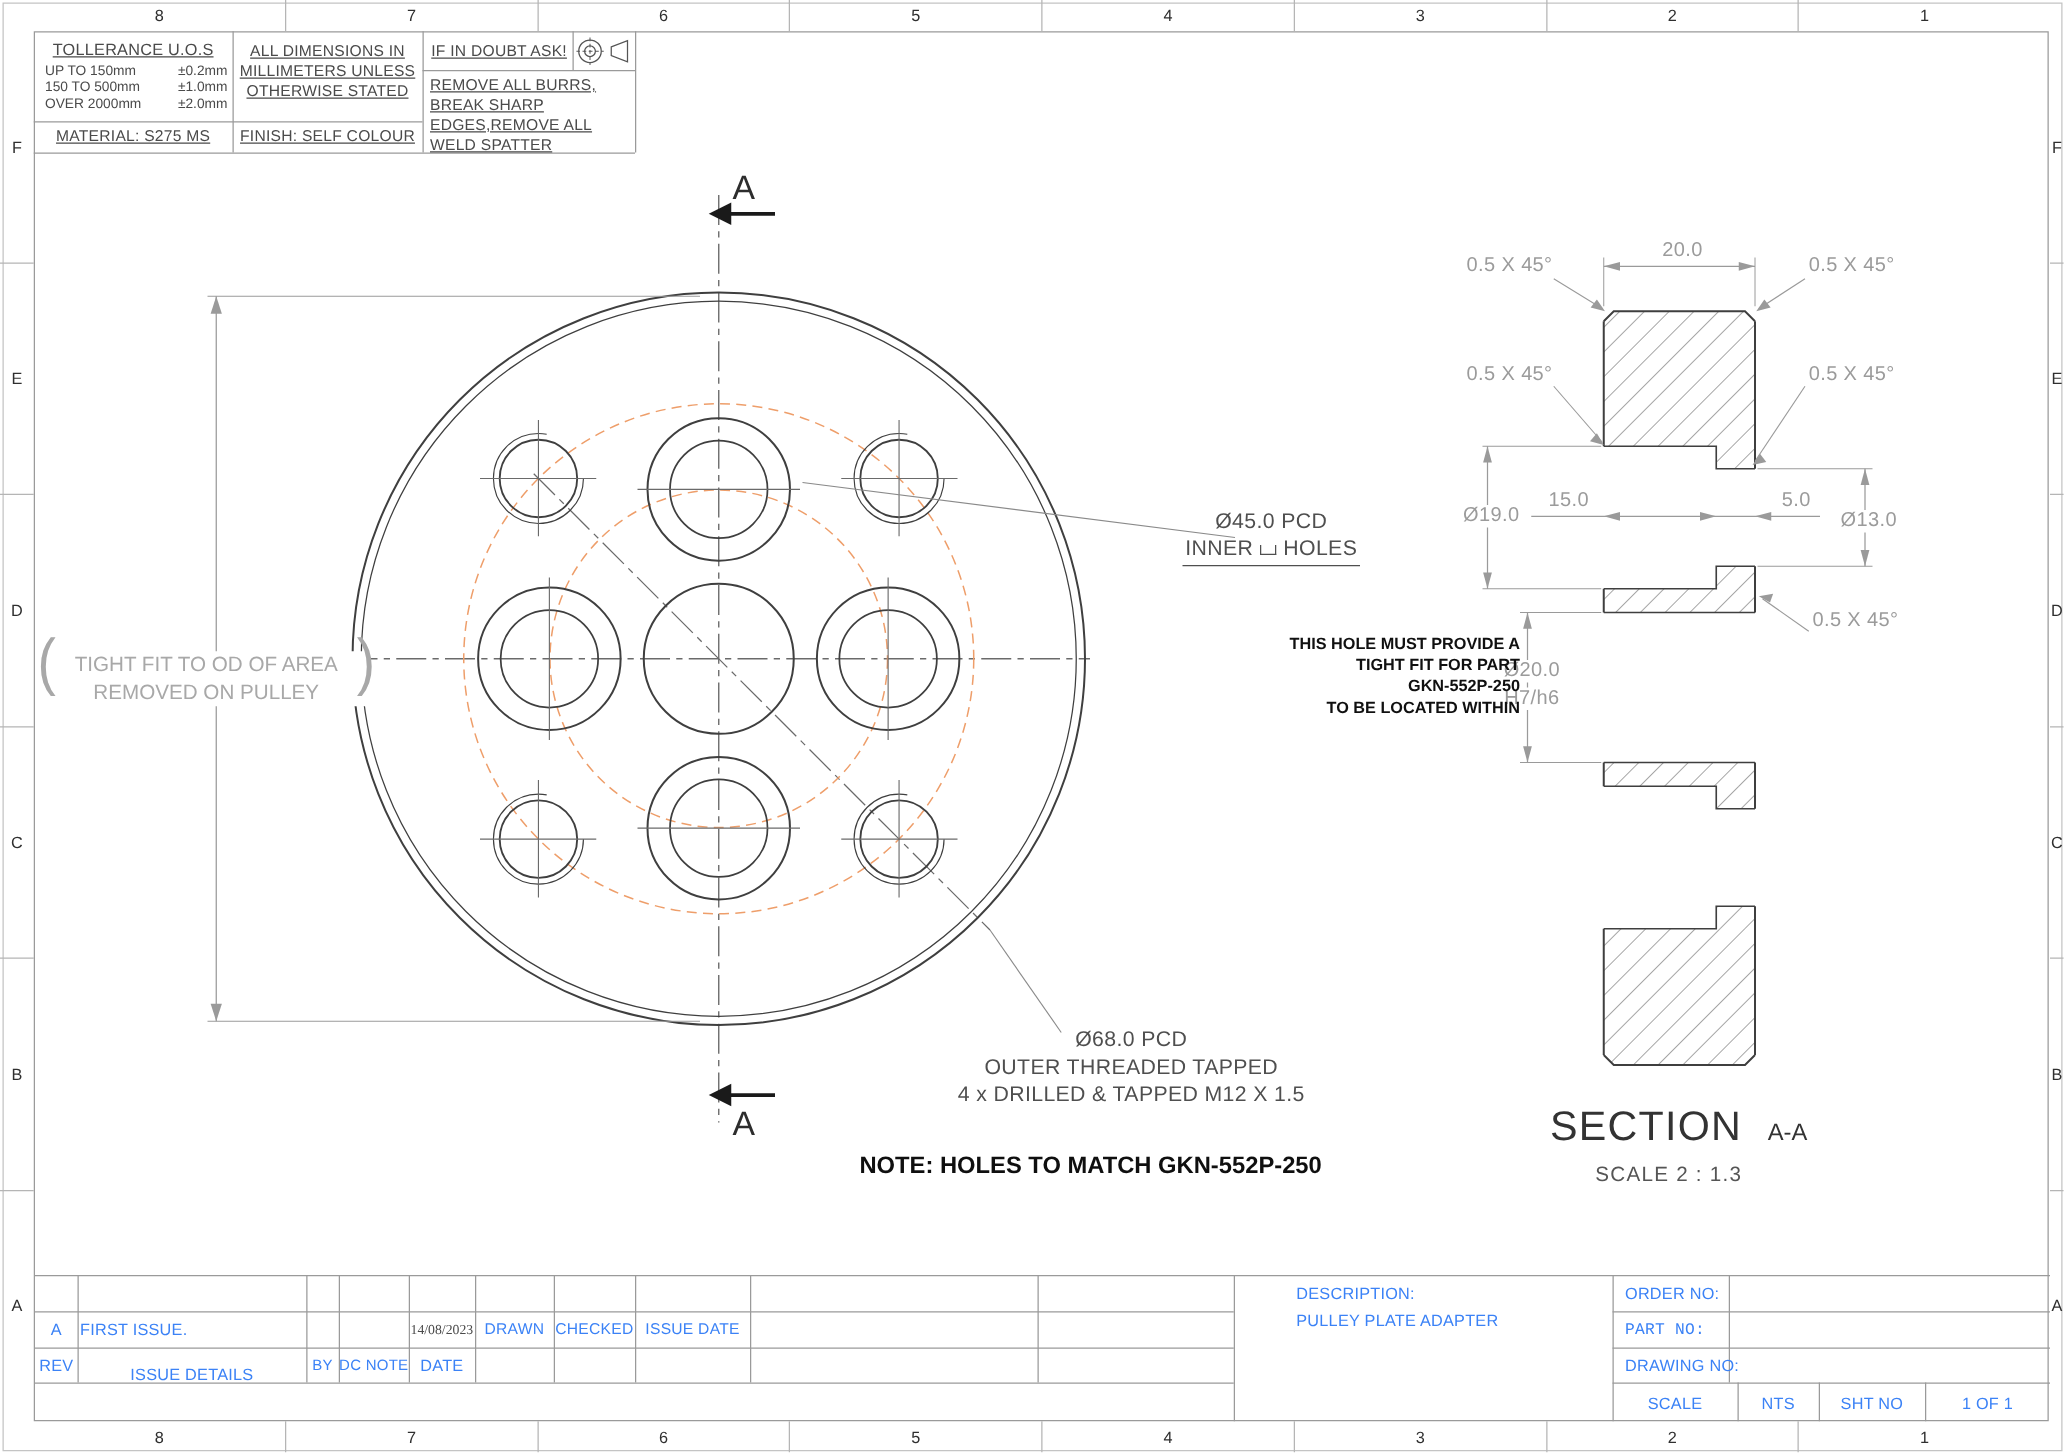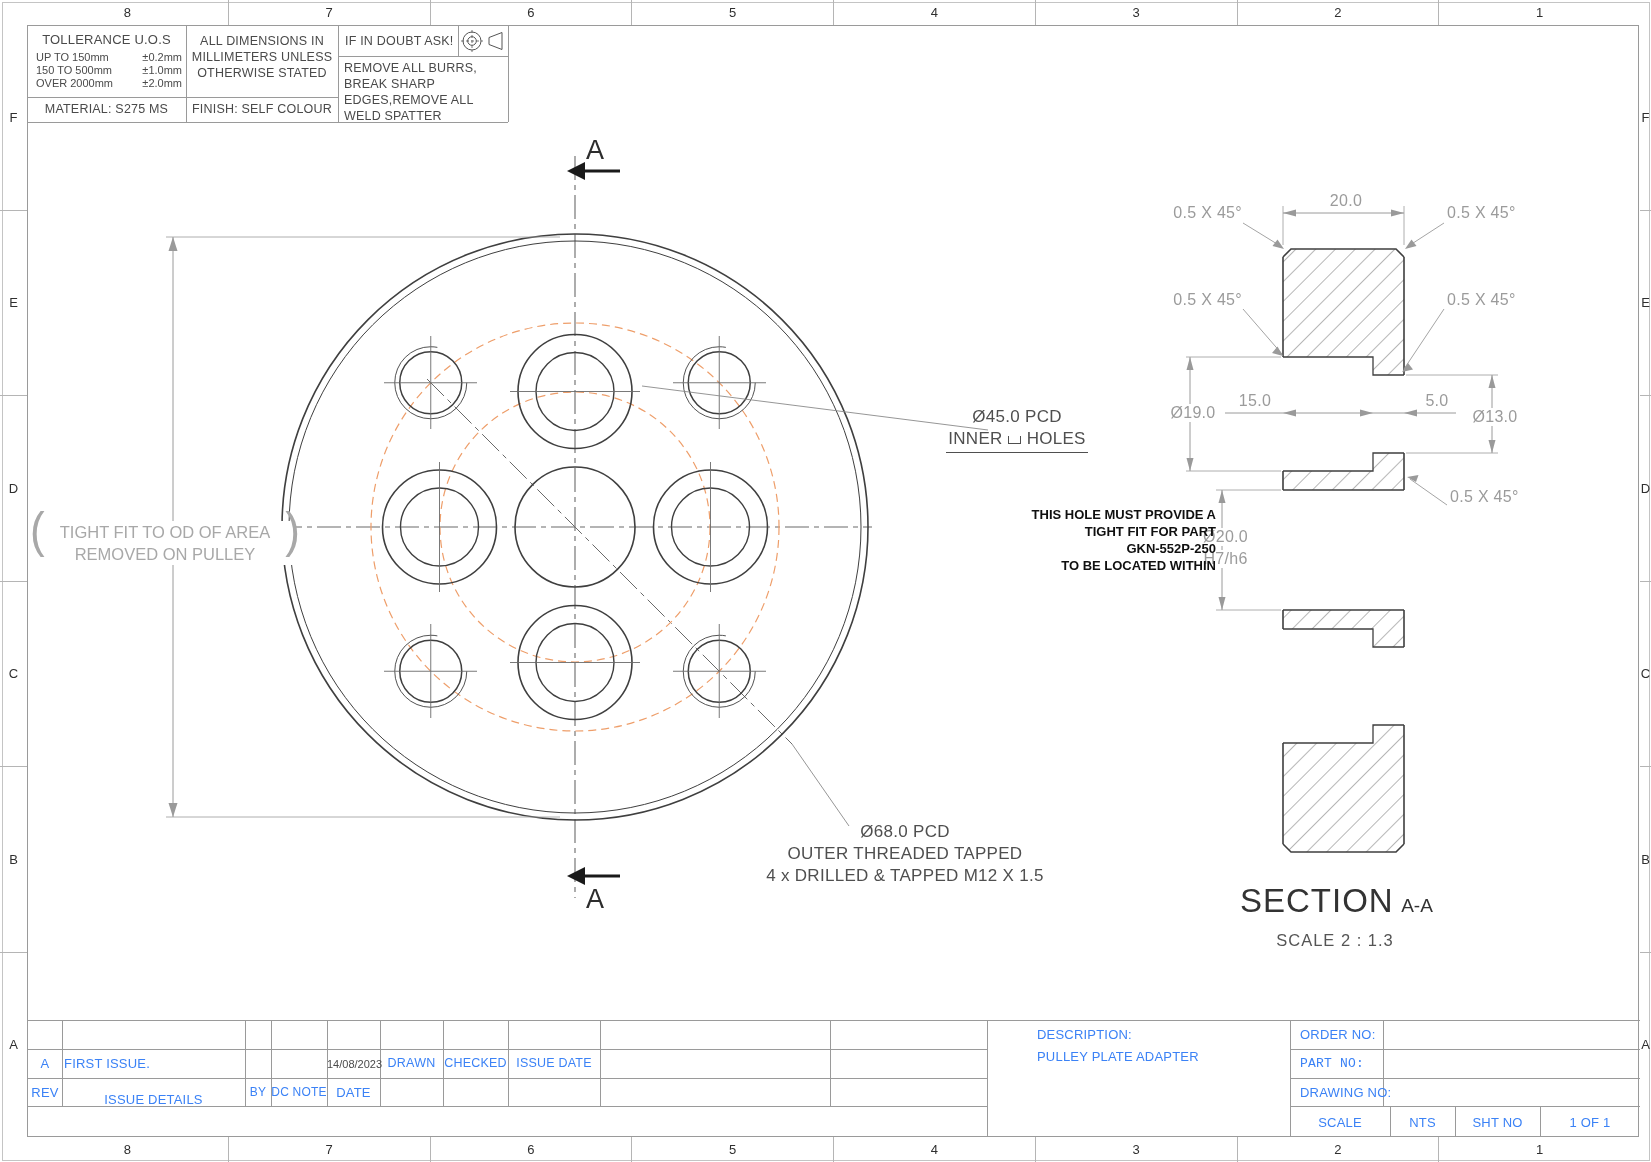--- a/index.html
+++ b/index.html
@@ -19,21 +19,21 @@
   .zb-left .zc + .zc,.zb-right .zc + .zc{border-top:1px solid #b5b5b5;}
   
   .t{position:absolute;white-space:nowrap;color:#4a4a4a;}
   .ctr{text-align:center;}
   .dim{color:#9b9b9b;font-size:16px;letter-spacing:0.3px;}
   .bgw{background:#fff;padding:0 3px;}
   .ann{font-size:17px;color:#4f4f4f;letter-spacing:0.3px;}
   
   .lh{position:absolute;height:1px;background:#9a9a9a;}
   .lv{position:absolute;width:1px;background:#9a9a9a;}
-  .info-txt{font-size:12.5px;color:#4a4a4a;letter-spacing:0.2px;}
+  .info-txt{font-size:12.5px;color:#4a4a4a;letter-spacing:0.2px;text-decoration:underline;}
   .tol-row{position:absolute;width:146px;display:flex;justify-content:space-between;font-size:11px;color:#4a4a4a;}
   .tb{font-size:13px;color:#3b82f6;letter-spacing:0.2px;}
   .ul{display:inline-block;border-bottom:1.3px solid #4f4f4f;padding:0 2px 2px 2px;}
   .cb-icon{display:inline-block;width:11px;height:7px;border-left:1.5px solid #4f4f4f;
            border-right:1.5px solid #4f4f4f;border-bottom:1.5px solid #4f4f4f;margin:0 6px 0 5px;}
   .paren{position:absolute;font-size:44px;font-weight:300;color:#a8a8a8;top:-2px;transform:scaleY(1.15);}
   svg{position:absolute;left:0;top:0;}
 </style>
 </head>
 <body>
@@ -286,20 +286,21 @@
   </div>
 </div>
 
 <div class="t ann ctr" style="left:755px;top:821px;width:300px;line-height:22px;">
   <div>Ø68.0 PCD</div>
   <div>OUTER THREADED TAPPED</div>
   <div>4 x DRILLED &amp; TAPPED M12 X 1.5</div>
 </div>
 
 <div class="t ctr" style="left:640px;top:921px;width:465px;font-size:19px;font-weight:bold;color:#0f0f0f;line-height:24px;">
+  <div>NOTE: HOLES TO MATCH GKN-552P-250</div>
 </div>
 
 <div class="t dim ctr" style="left:1322px;top:192px;width:48px;">20.0</div>
 <div class="t dim" style="left:1152px;top:204px;width:90px;text-align:right;">0.5 X 45°</div>
 <div class="t dim" style="left:1447px;top:204px;width:90px;">0.5 X 45°</div>
 <div class="t dim" style="left:1152px;top:291px;width:90px;text-align:right;">0.5 X 45°</div>
 <div class="t dim" style="left:1447px;top:291px;width:90px;">0.5 X 45°</div>
 <div class="t dim" style="left:1450px;top:488px;width:90px;">0.5 X 45°</div>
 <div class="t dim ctr bgw" style="left:1161px;top:404px;width:58px;">Ø19.0</div>
 <div class="t dim ctr" style="left:1233px;top:392px;width:44px;">15.0</div>
@@ -310,21 +311,21 @@
 
 <div class="t" style="left:1018px;top:506px;width:198px;text-align:right;font-size:13px;font-weight:bold;color:#101010;line-height:17px;">
   <div>THIS HOLE MUST PROVIDE A</div>
   <div>TIGHT FIT FOR PART</div>
   <div>GKN-552P-250</div>
   <div>TO BE LOCATED WITHIN</div>
 </div>
 
 <div class="t" style="left:1240px;top:882px;color:#333;">
   <span style="font-size:33px;letter-spacing:1px;margin-top:38px;">SECTION</span>
-  <span style="font-size:19px;margin-left:3px;">A-A</span>
+  <span style="font-size:19px;margin-left:16px;">A-A</span>
 </div>
 <div class="t ctr" style="left:1240px;top:931px;width:190px;font-size:16.5px;color:#555;letter-spacing:1px;">SCALE  2 : 1.3</div>
 
 <div>
 
   <div class="lh" style="left:28px;top:1020px;width:1612px;"></div>
   <div class="lh" style="left:28px;top:1049px;width:959px;"></div>
   <div class="lh" style="left:1290px;top:1049px;width:350px;"></div>
   <div class="lh" style="left:28px;top:1078px;width:959px;"></div>
   <div class="lh" style="left:1290px;top:1078px;width:350px;"></div>
@@ -342,21 +343,21 @@
   <div class="lv" style="left:830px;top:1020px;height:86px;"></div>
   <div class="lv" style="left:987px;top:1020px;height:117px;"></div>
   <div class="lv" style="left:1290px;top:1020px;height:117px;"></div>
   <div class="lv" style="left:1383px;top:1020px;height:86px;"></div>
   <div class="lv" style="left:1390px;top:1106px;height:31px;"></div>
   <div class="lv" style="left:1455px;top:1106px;height:31px;"></div>
   <div class="lv" style="left:1540px;top:1106px;height:31px;"></div>
 
   <div class="t tb ctr" style="left:28px;top:1056px;width:34px;">A</div>
   <div class="t tb" style="left:64px;top:1056px;">FIRST ISSUE.</div>
-  <div class="t ctr" style="left:327px;top:1058px;width:53px;font-size:11px;color:#4a4a4a;">14/08/2023</div>
+  <div class="t ctr" style="left:327px;top:1058px;width:53px;font-size:11px;color:#4a4a4a;font-family:Liberation Serif, serif;">14/08/2023</div>
   <div class="t tb ctr" style="left:380px;top:1056px;width:63px;font-size:12.5px;">DRAWN</div>
   <div class="t tb ctr" style="left:443px;top:1056px;width:65px;font-size:12.5px;">CHECKED</div>
   <div class="t tb ctr" style="left:508px;top:1056px;width:92px;font-size:12.5px;">ISSUE DATE</div>
   <div class="t tb ctr" style="left:28px;top:1085px;width:34px;">REV</div>
   <div class="t tb ctr" style="left:62px;top:1051px;width:183px;margin-top:41px;">ISSUE DETAILS</div>
   <div class="t tb ctr" style="left:245px;top:1085px;width:26px;font-size:12px;">BY</div>
   <div class="t tb ctr" style="left:271px;top:1085px;width:56px;font-size:12px;">DC NOTE</div>
   <div class="t tb ctr" style="left:327px;top:1085px;width:53px;">DATE</div>
 
   <div class="t tb" style="left:1037px;top:1027px;">DESCRIPTION:</div>

